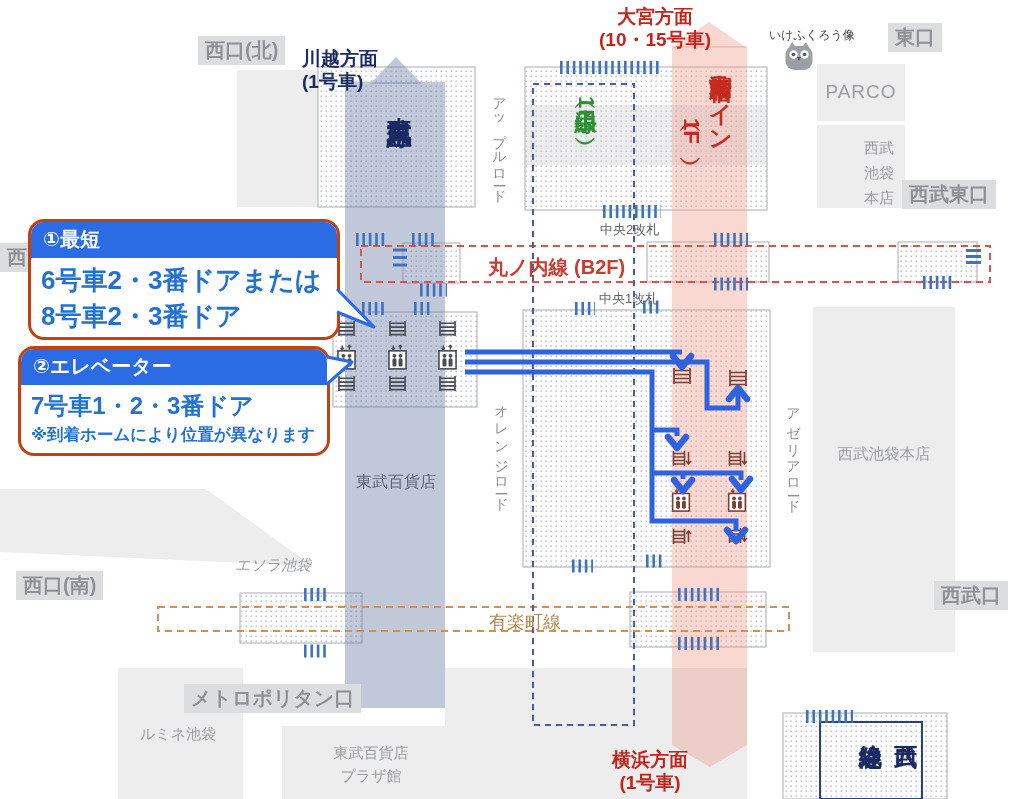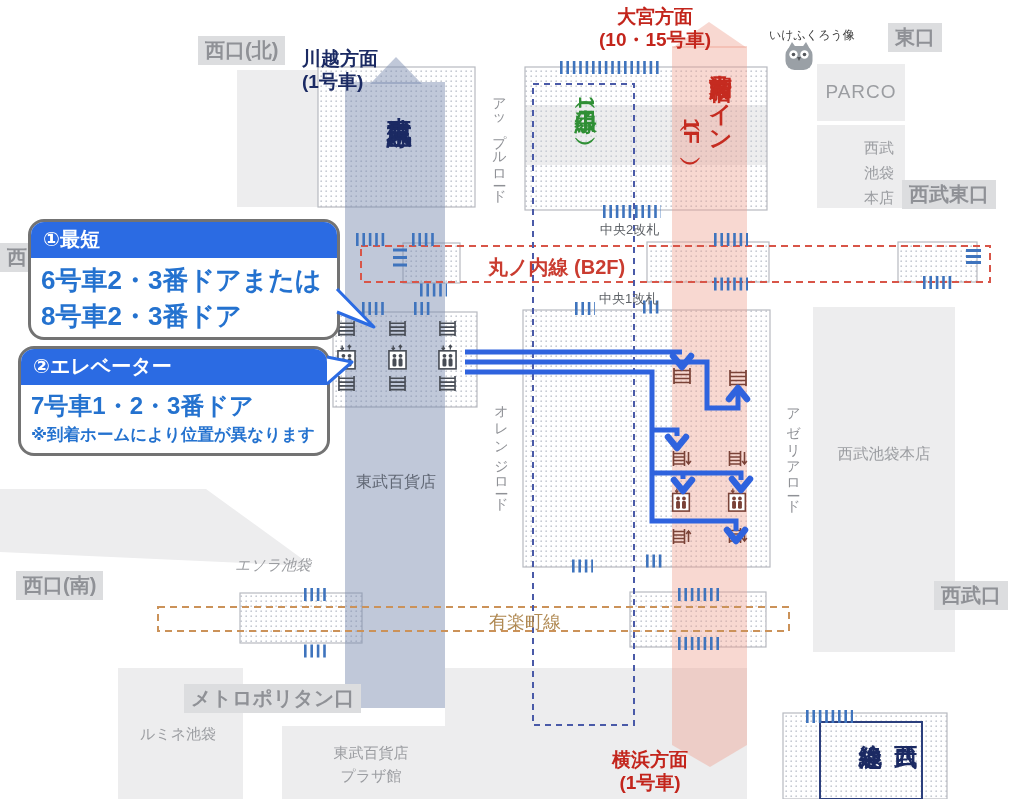--- a/index.html
+++ b/index.html
@@ -11,21 +11,21 @@
   .lbl{position:absolute;white-space:nowrap;z-index:10;}
   .pre{white-space:pre-line;}
   .exit{background:#dcdddf;color:#8f9196;font-weight:bold;font-size:20px;
         padding:2px 7px;line-height:1.25;}
   .gate{color:#5d6166;font-weight:normal;font-size:13px;}
   .bldg{color:#9b9da1;font-size:15px;}
   .vtext{writing-mode:vertical-rl;text-orientation:mixed;line-height:1.35;}
   .road-name{color:#8f9196;font-size:14px;letter-spacing:2px;}
   .navy{color:#1b2a63;font-weight:bold;}
   .red{color:#c3251c;font-weight:bold;}
-  .bubble{position:absolute;z-index:20;background:#fff;border:3px solid #737373;
+  .bubble{position:absolute;z-index:20;background:#fff;border:3px solid #c2410c;
           border-radius:16px;overflow:hidden;box-sizing:border-box;}
   .bubble-head{background:#2b6be3;color:#fff;font-weight:bold;font-size:20px;
                padding:4px 12px 5px;}
   .bubble-body{color:#2472cf;font-weight:bold;font-size:26px;line-height:1.38;
                padding:5px 10px 2px;}
   .bubble-body2{color:#2472cf;font-weight:bold;font-size:24px;line-height:1.25;
                padding:6px 10px 0;}
   .bubble-note{color:#2472cf;font-weight:bold;font-size:16.5px;line-height:1.35;
                padding:2px 10px 8px;}
 </style>

